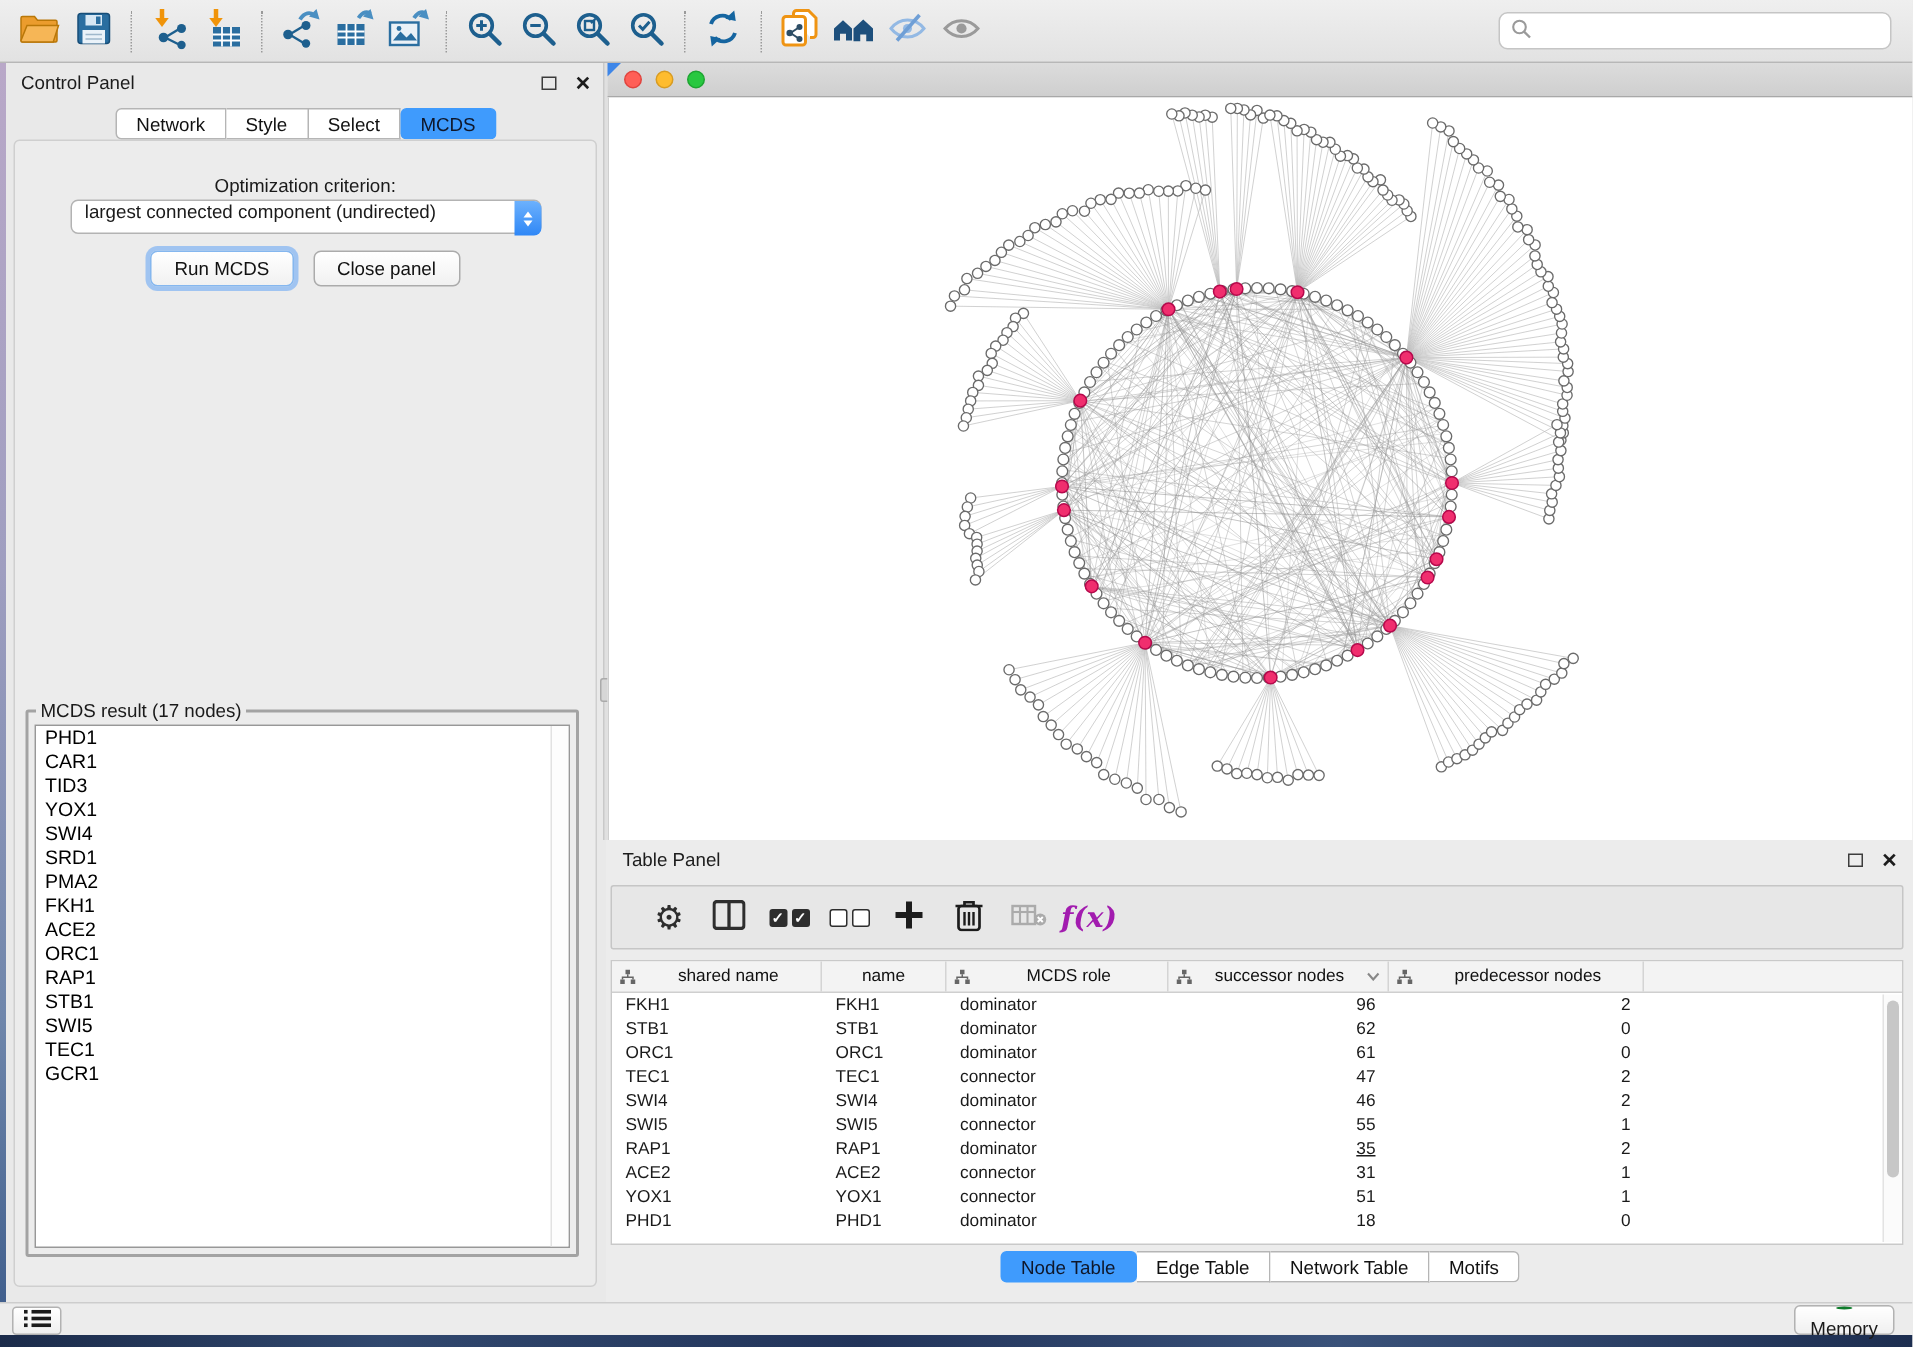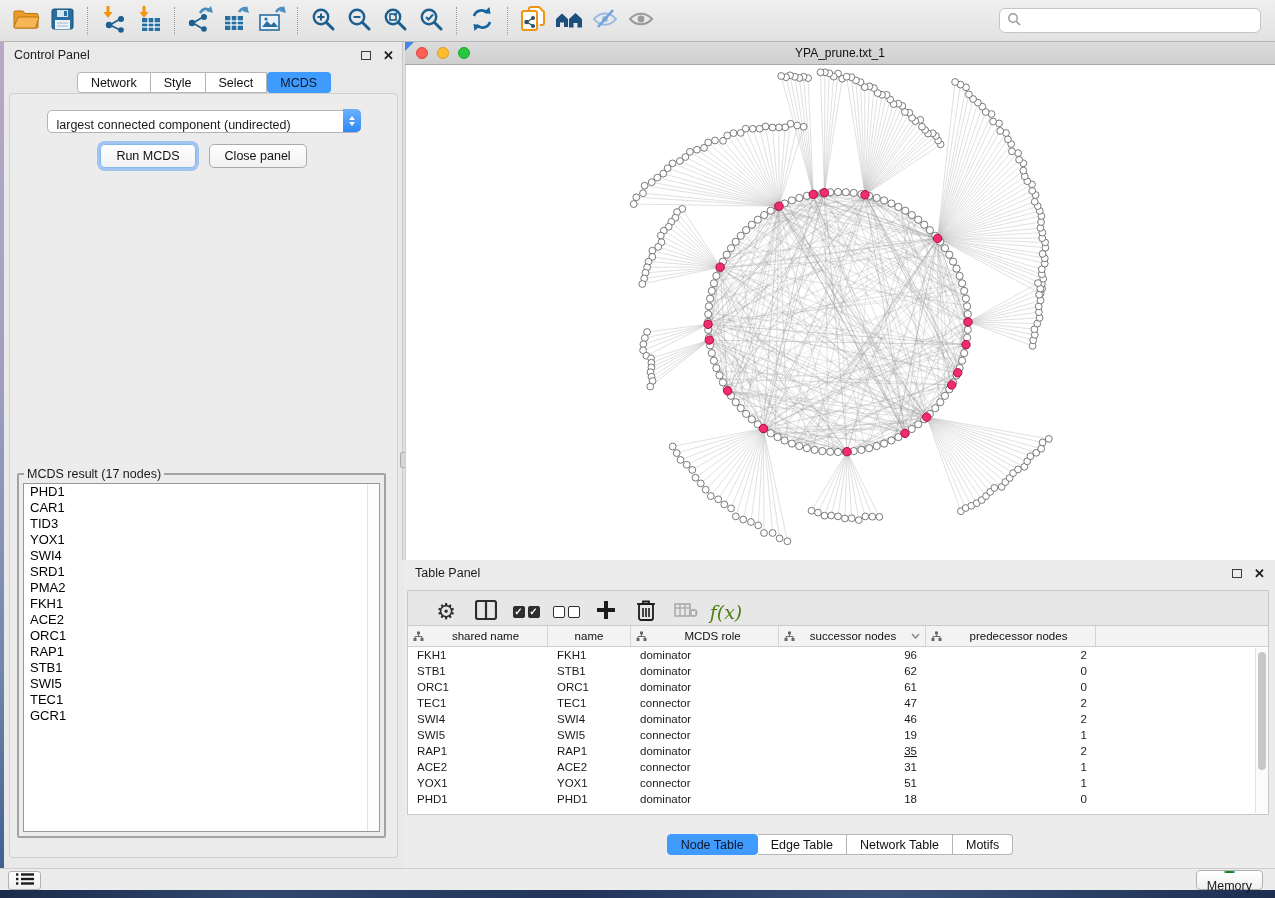--- a/index.html
+++ b/index.html
@@ -33,22 +33,22 @@
   .cp-tabs { position:absolute; left:0; right:0; top:30px; display:flex; justify-content:center; }
   .tab { height:21px; padding:0 13px; display:flex; align-items:center; background:#fff;
     border:1px solid #b5b5b5; border-left:none; font-size:12.5px; color:#111; }
   .tab:first-child { border-left:1px solid #b5b5b5; border-radius:4px 0 0 4px; }
   .tab:last-child { border-radius:0 4px 4px 0; }
   .tab.active { background:#3f9bfd; border-color:#3f9bfd; color:#0f172a; border-radius:4px; }
 
   .cp-body { position:absolute; left:5px; right:6px; top:51px; bottom:10px;
     background:#ececec; border:1px solid #cfcfcf; border-radius:4px; }
   .opt-label { text-align:center; margin-top:23px; font-size:12.5px; }
-  .criterion-select { width:314px; height:23px; margin:16px auto 0; background:#fff; border:1px solid #b3b3b3;
-    border-radius:5px; display:flex; align-items:flex-end; position:relative; }
+  .criterion-select { width:314px; height:23px; margin:2px auto 0; background:#fff; border:1px solid #b3b3b3;
+    border-radius:5px; display:flex; align-items:flex-start; position:relative; }
   .criterion-select .sel-text { flex:1; padding-left:9px; font-size:12.5px; white-space:nowrap; }
   .sel-stepper { width:18px; height:23px; margin-right:-1px; border-radius:0 5px 5px 0;
     background:linear-gradient(#6cb1fd,#2f87f6); display:flex; flex-direction:column; align-items:center; justify-content:center; gap:2px; }
   .chev-up { width:0; height:0; border-left:3.5px solid transparent; border-right:3.5px solid transparent; border-bottom:4.5px solid #fff; }
   .chev-dn { width:0; height:0; border-left:3.5px solid transparent; border-right:3.5px solid transparent; border-top:4.5px solid #fff; }
   .btn-row { display:flex; justify-content:center; gap:13px; margin-top:11px; }
   .cp-btn { height:24px; padding:0 15px; font-size:12.5px; font-family:"Liberation Sans",sans-serif;
     background:linear-gradient(#ffffff,#f1f1f1); border:1px solid #ababab; border-radius:5px; color:#111; }
   .cp-btn.default-focus { box-shadow:0 0 0 3px rgba(110,170,245,.6); border-color:#85b7ef; }
 
@@ -81,23 +81,23 @@
   
   .table-panel { position:absolute; left:405px; top:560px; width:870px; height:308px; background:#ececec; }
   .tp-toolbar { position:absolute; left:2px; right:6px; top:30px; height:43px; background:#e7e7e7;
     border:1px solid #c6c6c6; border-radius:2px; display:flex; align-items:center; padding-left:18px; gap:0; }
   .tpi { width:40px; display:flex; align-items:center; justify-content:center; }
   .gear-glyph { font-size:22px; color:#2e2e2e; line-height:1; }
   .chkpair { display:flex; gap:3px; }
   .chk { width:12px; height:12px; border-radius:2px; }
   .chk.filled { background:#2e2e2e; color:#fff; font-size:10px; font-weight:bold; display:flex; align-items:center; justify-content:center; }
   .chk.empty { border:1.6px solid #2e2e2e; background:#fff; }
-  .fx-label { font-family:"DejaVu Serif", serif; font-style:italic; font-size:19px; color:#4d7c0f; }
-
-  .data-table { position:absolute; left:2px; right:6px; top:65px; height:190px; background:#fff; border:1px solid #c9c9c9; }
+  .fx-label { font-family:"DejaVu Serif", serif; font-style:italic; font-size:19px; color:#a21caf;font-weight:bold; }
+
+  .data-table { position:absolute; left:2px; right:6px; top:80px; height:190px; background:#fff; border:1px solid #c9c9c9; }
   .t-head { display:flex; height:21px; background:#f3f3f3; border-bottom:1px solid #cfcfcf; }
   .t-hcell { display:flex; align-items:center; border-right:1px solid #d4d4d4; font-size:11.5px; color:#111; position:relative; }
   .t-hcell .hlabel { flex:1; text-align:center; padding:0 4px; }
   .t-hcell .tree-ico { margin-left:5px; }
   .t-hcell .sort-ch { margin-right:5px; }
   .t-hcell.filler { border-right:none; flex:1; }
   .t-body { position:relative; }
   .t-row { display:flex; height:16px; }
   .t-cell { font-size:11.5px; line-height:16px; white-space:nowrap; overflow:hidden; }
   .t-cell.txt { padding-left:9px; }
@@ -290,20 +290,21 @@
     <span class="float-box"></span>
     <span class="close-x">✕</span>
   </div>
   <div class="cp-tabs" id="cp-tabs">
       <div class="tab">Network</div>
       <div class="tab">Style</div>
       <div class="tab">Select</div>
       <div class="tab active">MCDS</div>
     </div>
   <div class="cp-body">
+    <div class="opt-label">Optimization criterion:</div>
     <div class="criterion-select">
       <span class="sel-text">largest connected component (undirected)</span>
       <span class="sel-stepper">
           <span class="chev-up"></span>
           <span class="chev-dn"></span>
         </span>
     </div>
     <div class="btn-row">
       <button class="cp-btn default-focus">Run MCDS</button>
       <button class="cp-btn">Close panel</button>
@@ -337,21 +338,20 @@
 <div class="v-splitter">
     <div class="handle"></div>
   </div>
 
 <div class="network-frame">
   <div class="net-titlebar">
     <span class="corner-tri"></span>
     <span class="tl red"></span>
     <span class="tl yellow"></span>
     <span class="tl green"></span>
-    <span class="net-title">YPA_prune.txt_1</span>
   </div>
   <div class="net-canvas">
     <svg id="net-svg" width="870" height="495">
         <line x1="373.0" y1="141.2" x2="327.4" y2="334.1" stroke="#999999" stroke-width="0.55" opacity="0.5"></line>
         <line x1="373.0" y1="141.2" x2="308.8" y2="215.5" stroke="#999999" stroke-width="0.55" opacity="0.5"></line>
         <line x1="373.0" y1="141.2" x2="510.0" y2="361.0" stroke="#999999" stroke-width="0.55" opacity="0.5"></line>
         <line x1="373.0" y1="141.2" x2="369.2" y2="370.8" stroke="#999999" stroke-width="0.55" opacity="0.5"></line>
         <line x1="373.0" y1="141.2" x2="491.2" y2="141.2" stroke="#999999" stroke-width="0.55" opacity="0.5"></line>
         <line x1="373.0" y1="141.2" x2="303.8" y2="278.6" stroke="#999999" stroke-width="0.55" opacity="0.5"></line>
         <line x1="373.0" y1="141.2" x2="413.1" y2="128.4" stroke="#999999" stroke-width="0.55" opacity="0.5"></line>
@@ -1370,21 +1370,21 @@
           <div class="t-cell txt" style="width: 140px;">SWI4</div>
           <div class="t-cell txt" style="width: 83px;">SWI4</div>
           <div class="t-cell txt" style="width: 148px;">dominator</div>
           <div class="t-cell num" style="width: 147px;">46</div>
           <div class="t-cell num" style="width: 170px;">2</div>
         </div>
         <div class="t-row">
           <div class="t-cell txt" style="width: 140px;">SWI5</div>
           <div class="t-cell txt" style="width: 83px;">SWI5</div>
           <div class="t-cell txt" style="width: 148px;">connector</div>
-          <div class="t-cell num" style="width: 147px;">19</div>
+          <div class="t-cell num" style="width: 147px;">55</div>
           <div class="t-cell num" style="width: 170px;">1</div>
         </div>
         <div class="t-row">
           <div class="t-cell txt" style="width: 140px;">RAP1</div>
           <div class="t-cell txt" style="width: 83px;">RAP1</div>
           <div class="t-cell txt" style="width: 148px;">dominator</div>
           <div class="t-cell num" style="width: 147px; text-decoration: underline;">35</div>
           <div class="t-cell num" style="width: 170px;">2</div>
         </div>
         <div class="t-row">

